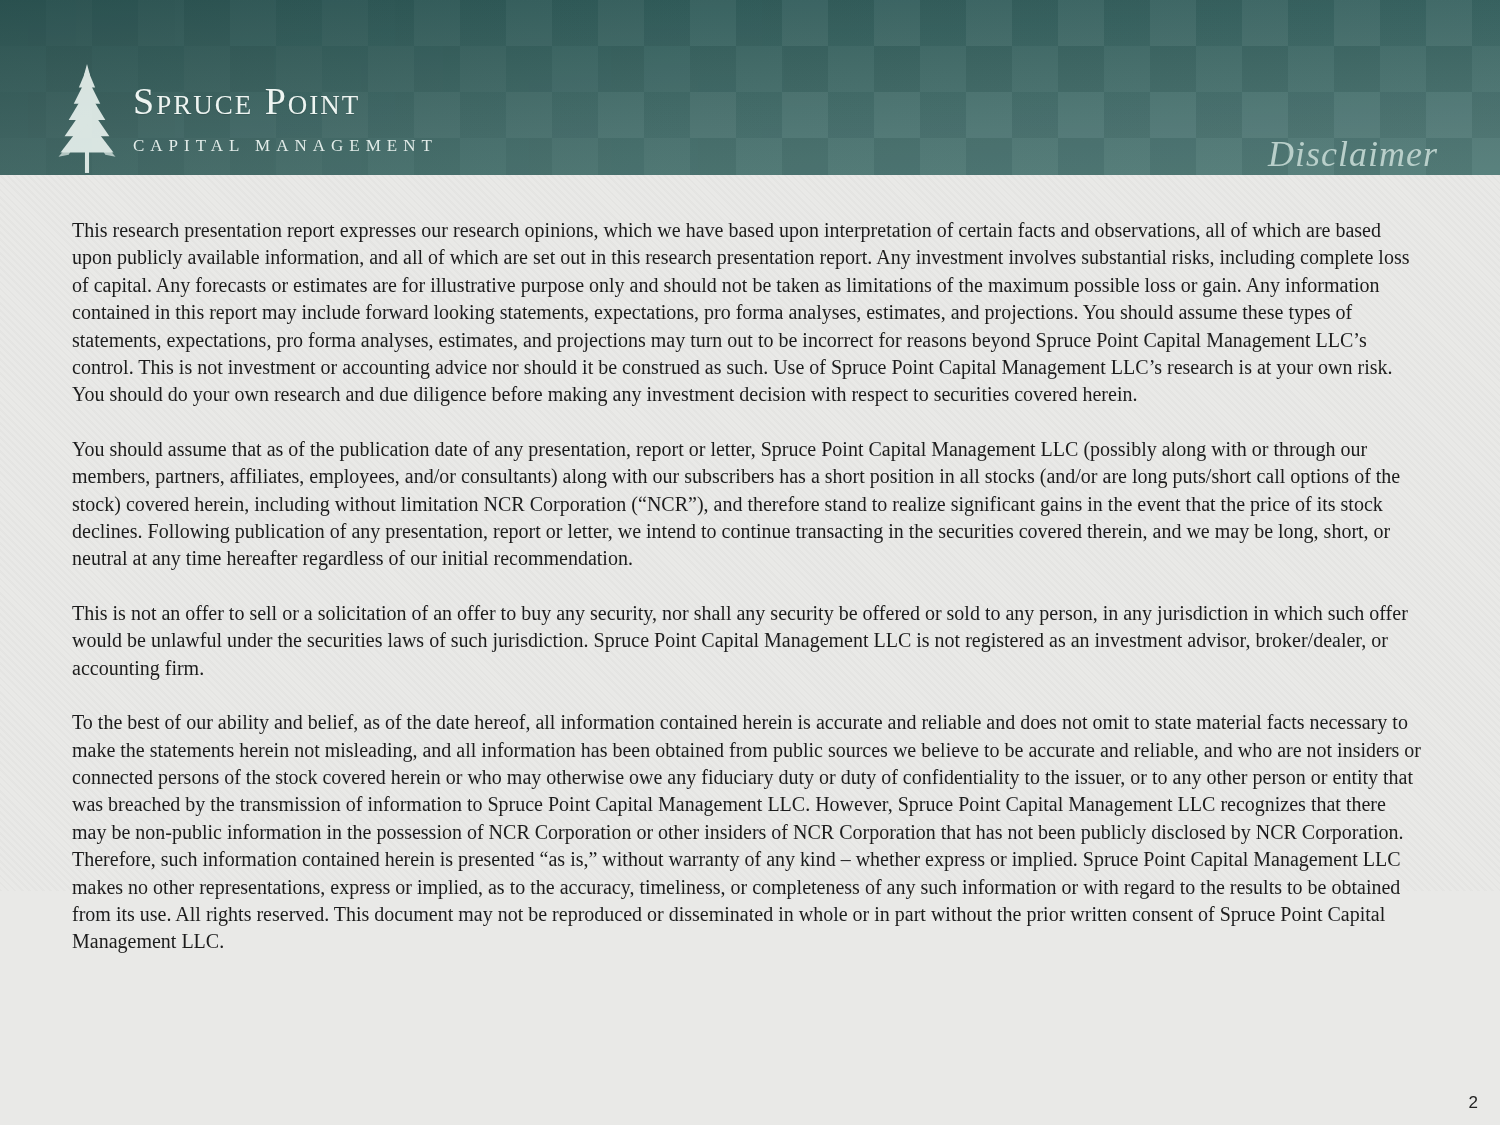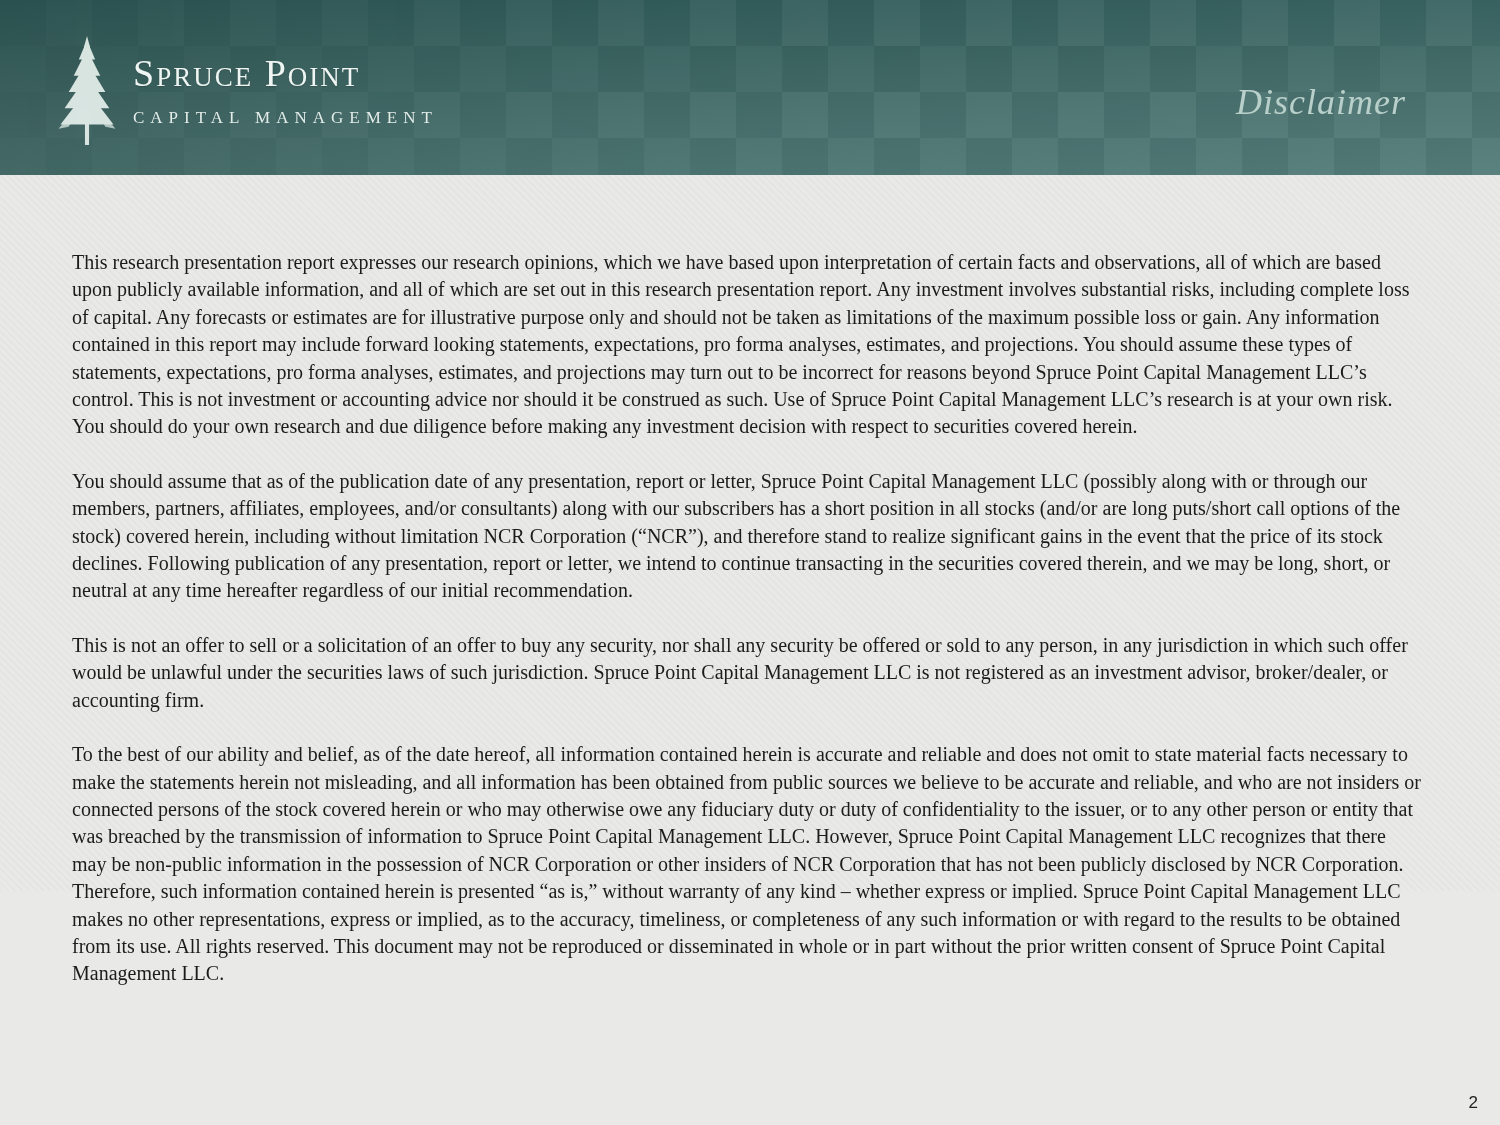--- a/index.html
+++ b/index.html
@@ -32,23 +32,23 @@
         rgba(255,255,255,0.025) 180deg 270deg,
         rgba(0,20,20,0.035) 270deg 360deg) 0 0 / 92px 92px;
     -webkit-mask: linear-gradient(90deg, rgba(0,0,0,0.25), #000 55%);
             mask: linear-gradient(90deg, rgba(0,0,0,0.25), #000 55%);
   }
   .header-inner {
     position: absolute;
     inset: 0;
     z-index: 2;
     display: flex;
-    align-items: center;
+    align-items: flex-end;
     justify-content: space-between;
-    padding: 0 94px 0 55px;
+    padding: 0 62px 0 55px;
     box-sizing: border-box;
   }
   .brand {
     display: flex;
     align-items: center;
     gap: 14px;
     margin-top: 6px;
   }
   .tree { width: 64px; height: 112px; flex: 0 0 auto; }
   .brand-text { display: flex; flex-direction: column; }
@@ -70,21 +70,21 @@
     font-style: italic;
     font-size: 36px;
     color: #b9cfca;
     margin-top: 28px;
     letter-spacing: 1px;
   }
 
   
   .body {
     position: relative;
-    padding: 74px 76px 0 72px;
+    padding: 42px 76px 0 72px;
     box-sizing: border-box;
     background:
       repeating-linear-gradient(45deg, rgba(0,0,0,0.018) 0 2px, rgba(255,255,255,0.0) 2px 5px),
       #e9e9e7;
     height: 716px;
   }
   .body p {
     margin: 0 0 27px 0;
     font-size: 20px;
     line-height: 27.4px;

